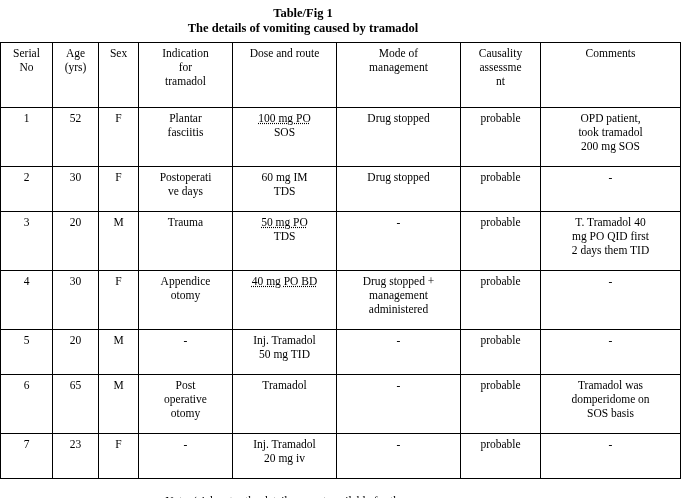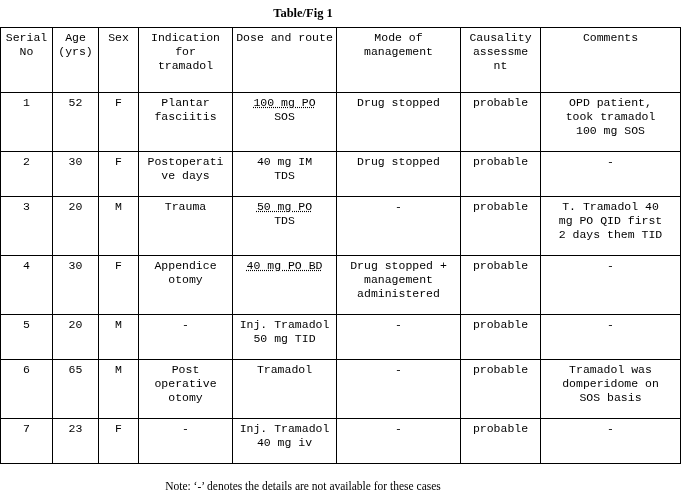--- a/index.html
+++ b/index.html
@@ -30,21 +30,20 @@
   }
   .caption-line1 { letter-spacing: 0px; }
   .caption-line2 { }
 
   table.details {
     border-collapse: collapse;
     table-layout: fixed;
     margin: 6px auto 0 auto;
     width: 680px;
     border: 1px solid #000000;
-    font-family: Liberation Mono, monospace;
   }
   table.details td, table.details th {
     border: 1px solid #000000;
     font-size: 11.5px;
     line-height: 14px;
     vertical-align: top;
     padding: 3px 2px 3px 2px;
     text-align: center;
     font-weight: normal;
   }
@@ -78,20 +77,21 @@
     text-decoration-style: dotted;
   }
 </style>
 </head>
 <body>
 
 <div class="page">
 
   <div class="caption">
     <div class="caption-line1">Table/Fig 1</div>
+    <div class="caption-line2">The details of vomiting caused by tramadol</div>
   </div>
 
   <table class="details">
     <colgroup>
       <col class="c0">
         <col class="c1">
         <col class="c2">
         <col class="c3">
       <col class="c4">
         <col class="c5">
@@ -147,34 +147,34 @@
           <div class="underdot">100 mg PO</div>
           <div>SOS</div>
         </td>
         <td>
           <div>Drug stopped</div>
         </td>
         <td>probable</td>
         <td>
           <div>OPD patient,</div>
           <div>took tramadol</div>
-          <div>100 mg SOS</div>
+          <div>200 mg SOS</div>
         </td>
       </tr>
 
       <tr class="row-mid">
         <td>2</td>
         <td>30</td>
         <td>F</td>
         <td>
           <div>Postoperati</div>
           <div>ve days</div>
         </td>
         <td>
-          <div>40 mg IM</div>
+          <div>60 mg IM</div>
           <div>TDS</div>
         </td>
         <td>
           <div>Drug stopped</div>
         </td>
         <td>probable</td>
         <td>
           <div>-</div>
         </td>
       </tr>
@@ -268,21 +268,21 @@
 
       <tr class="row-mid">
         <td>7</td>
         <td>23</td>
         <td>F</td>
         <td>
           <div>-</div>
         </td>
         <td>
           <div>Inj. Tramadol</div>
-          <div>40 mg  iv</div>
+          <div>20 mg  iv</div>
         </td>
         <td>
           <div>-</div>
         </td>
         <td>probable</td>
         <td>
           <div>-</div>
         </td>
       </tr>
 

